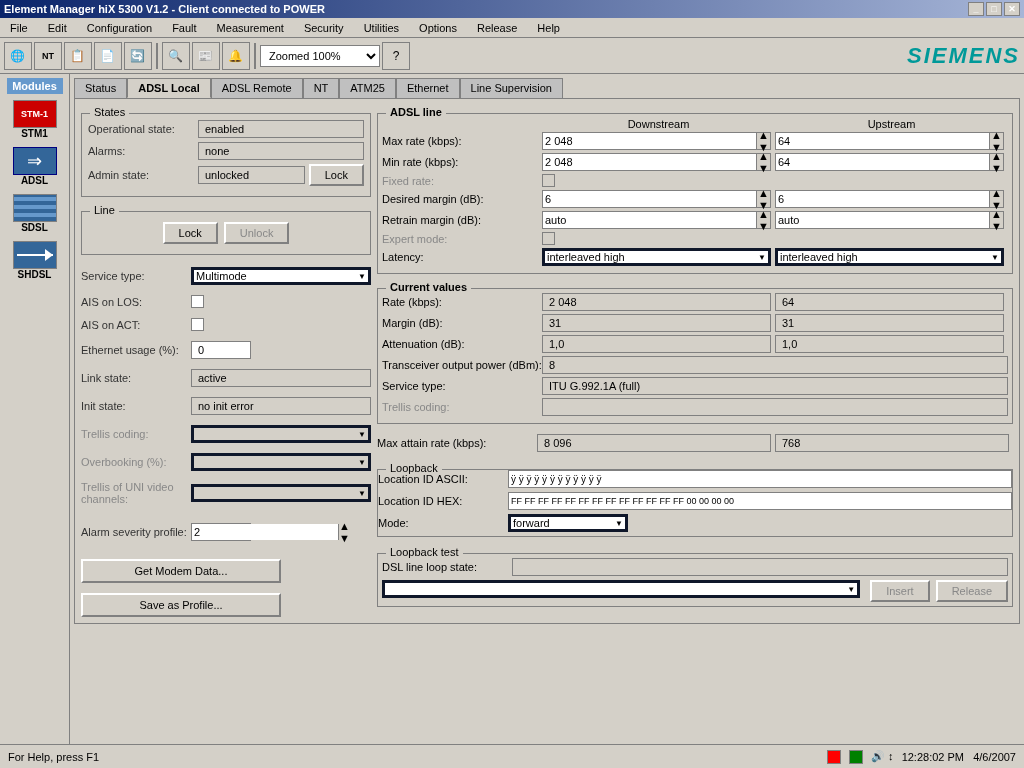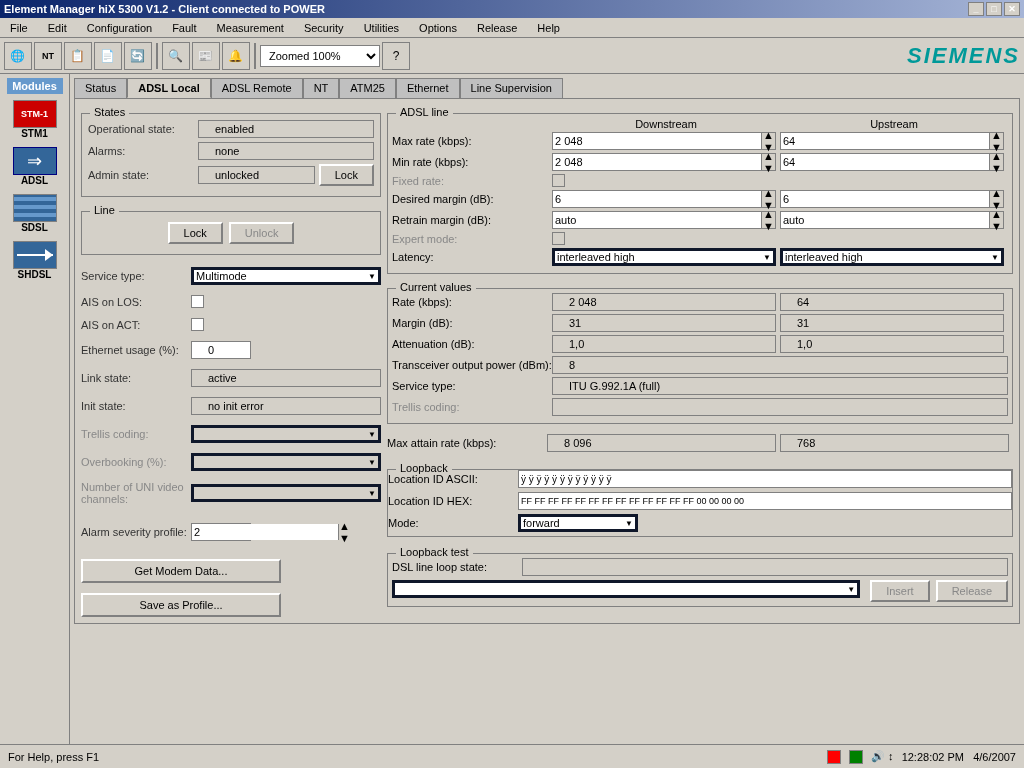--- a/index.html
+++ b/index.html
@@ -179,21 +179,21 @@
       width: 110px;
       font-size: 11px;
       color: #333;
     }
     .form-label-gray { color: #888; }
     .form-input {
       flex: 1;
       height: 18px;
       border: 1px solid #808080;
       background: white;
-      padding: 0 16px;
+      padding: 0 6px;
       font-size: 11px;
     }
     .btn {
       padding: 2px 14px;
       background: #d4d0c8;
       border: 2px solid;
       border-color: #ffffff #808080 #808080 #ffffff;
       cursor: pointer;
       font-size: 11px;
       height: 22px;
@@ -244,21 +244,21 @@
       border-top: 1px solid #808080;
       display: flex;
       align-items: center;
       padding: 0 8px;
       gap: 8px;
       font-size: 11px;
     }
     .status-right { margin-left: auto; display: flex; gap: 8px; align-items: center; }
 
     .adsl-line-group { border: 1px solid #808080; padding: 4px; position: relative; margin-top: 8px; }
-    .adsl-line-title { position: absolute; top: -8px; left: 8px; background: #d4d0c8; padding: 0 4px; }
+    .adsl-line-title { position: absolute; top: -8px; left: 8px; background: #d4d0c8; padding: 0 4px; font-weight: bold; }
 
     .col-header-row { display: flex; margin-bottom: 2px; }
     .col-spacer { width: 160px; }
     .col-header { flex: 1; text-align: center; font-size: 11px; }
 
     .field-row { display: flex; align-items: center; margin-bottom: 3px; }
     .field-label { width: 160px; font-size: 11px; }
     .field-label-gray { color: #888; }
     .field-col { flex: 1; margin-right: 4px; }
 
@@ -462,21 +462,21 @@
         </div>
 
         <div class="form-row">
           <span class="form-label form-label-gray">Overbooking (%):</span>
           <div class="dropdown" style="flex:1; height:18px; background:#d4d0c8;">
             <span class="dropdown-arrow">▼</span>
           </div>
         </div>
 
         <div class="form-row">
-          <span class="form-label form-label-gray">Number of UNI video channels:</span>
+          <span class="form-label form-label-gray">Trellis of UNI video channels:</span>
           <div class="dropdown" style="flex:1; height:18px; background:#d4d0c8;">
             <span class="dropdown-arrow">▼</span>
           </div>
         </div>
 
         <div class="form-row" style="margin-top:8px;">
           <span class="form-label">Alarm severity profile:</span>
           <div class="input-with-spin" style="width:60px;">
             <input class="spin-input" value="2" style="">
             <div class="spin-btn">

